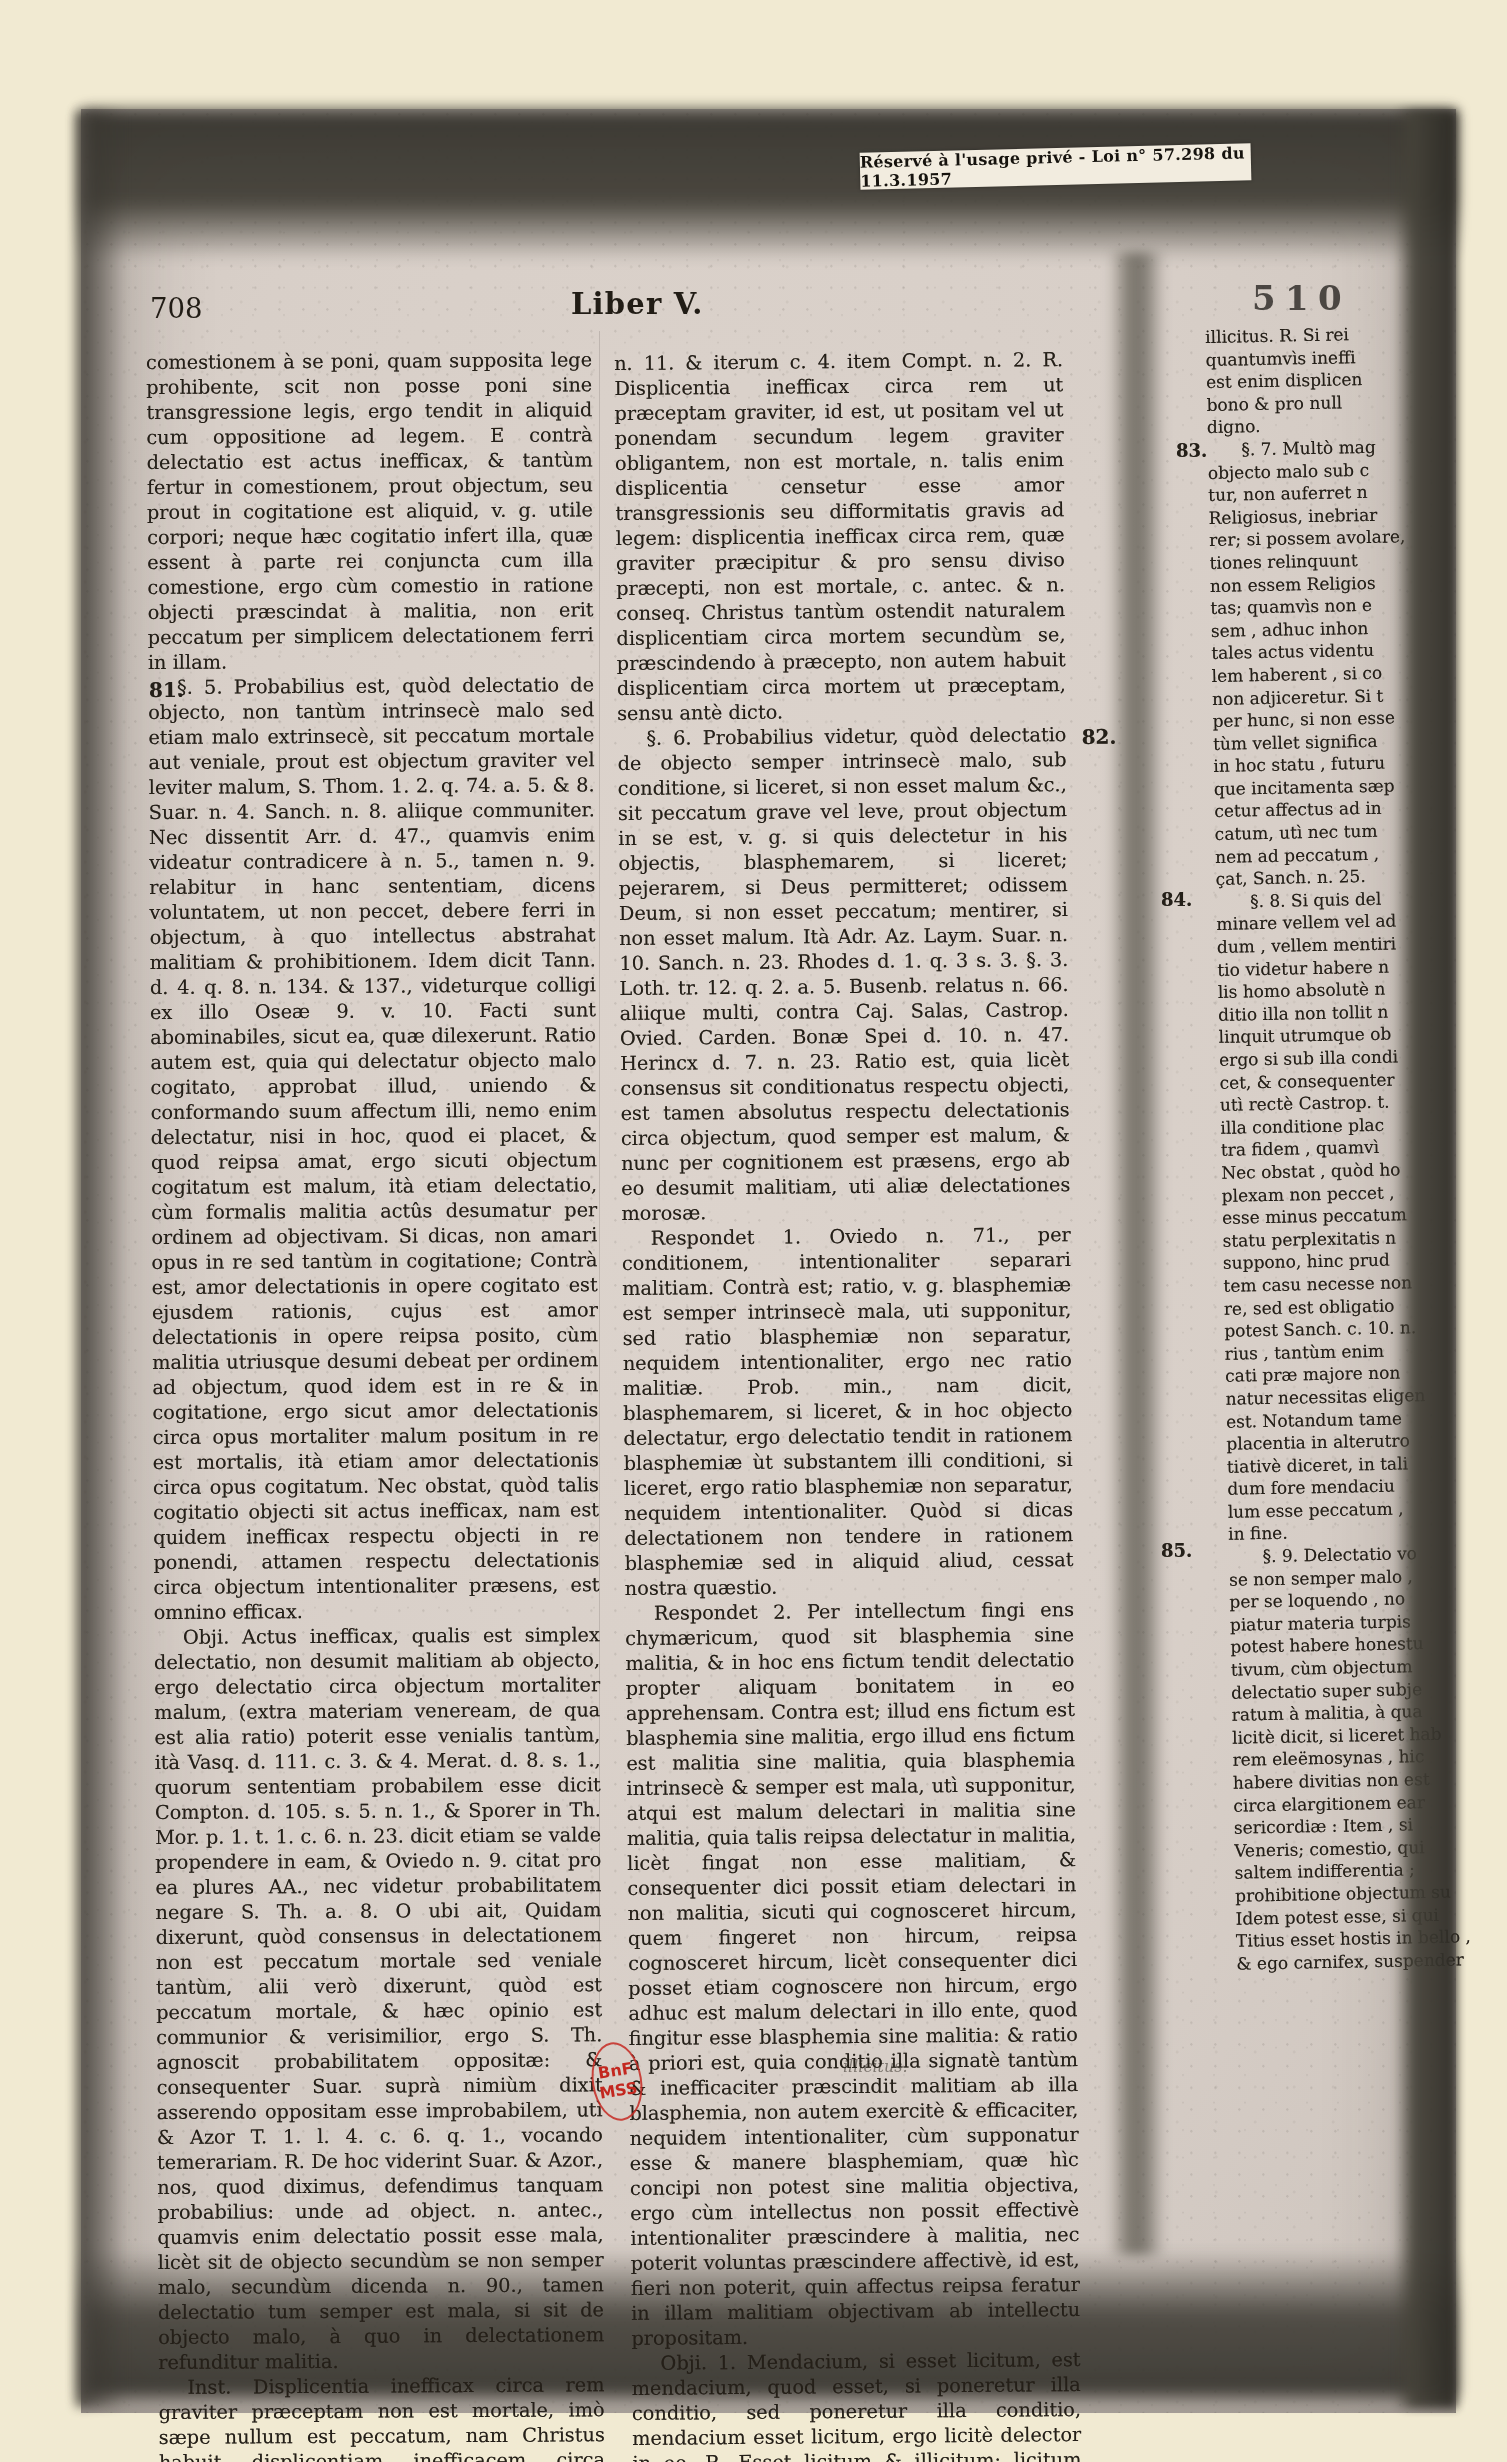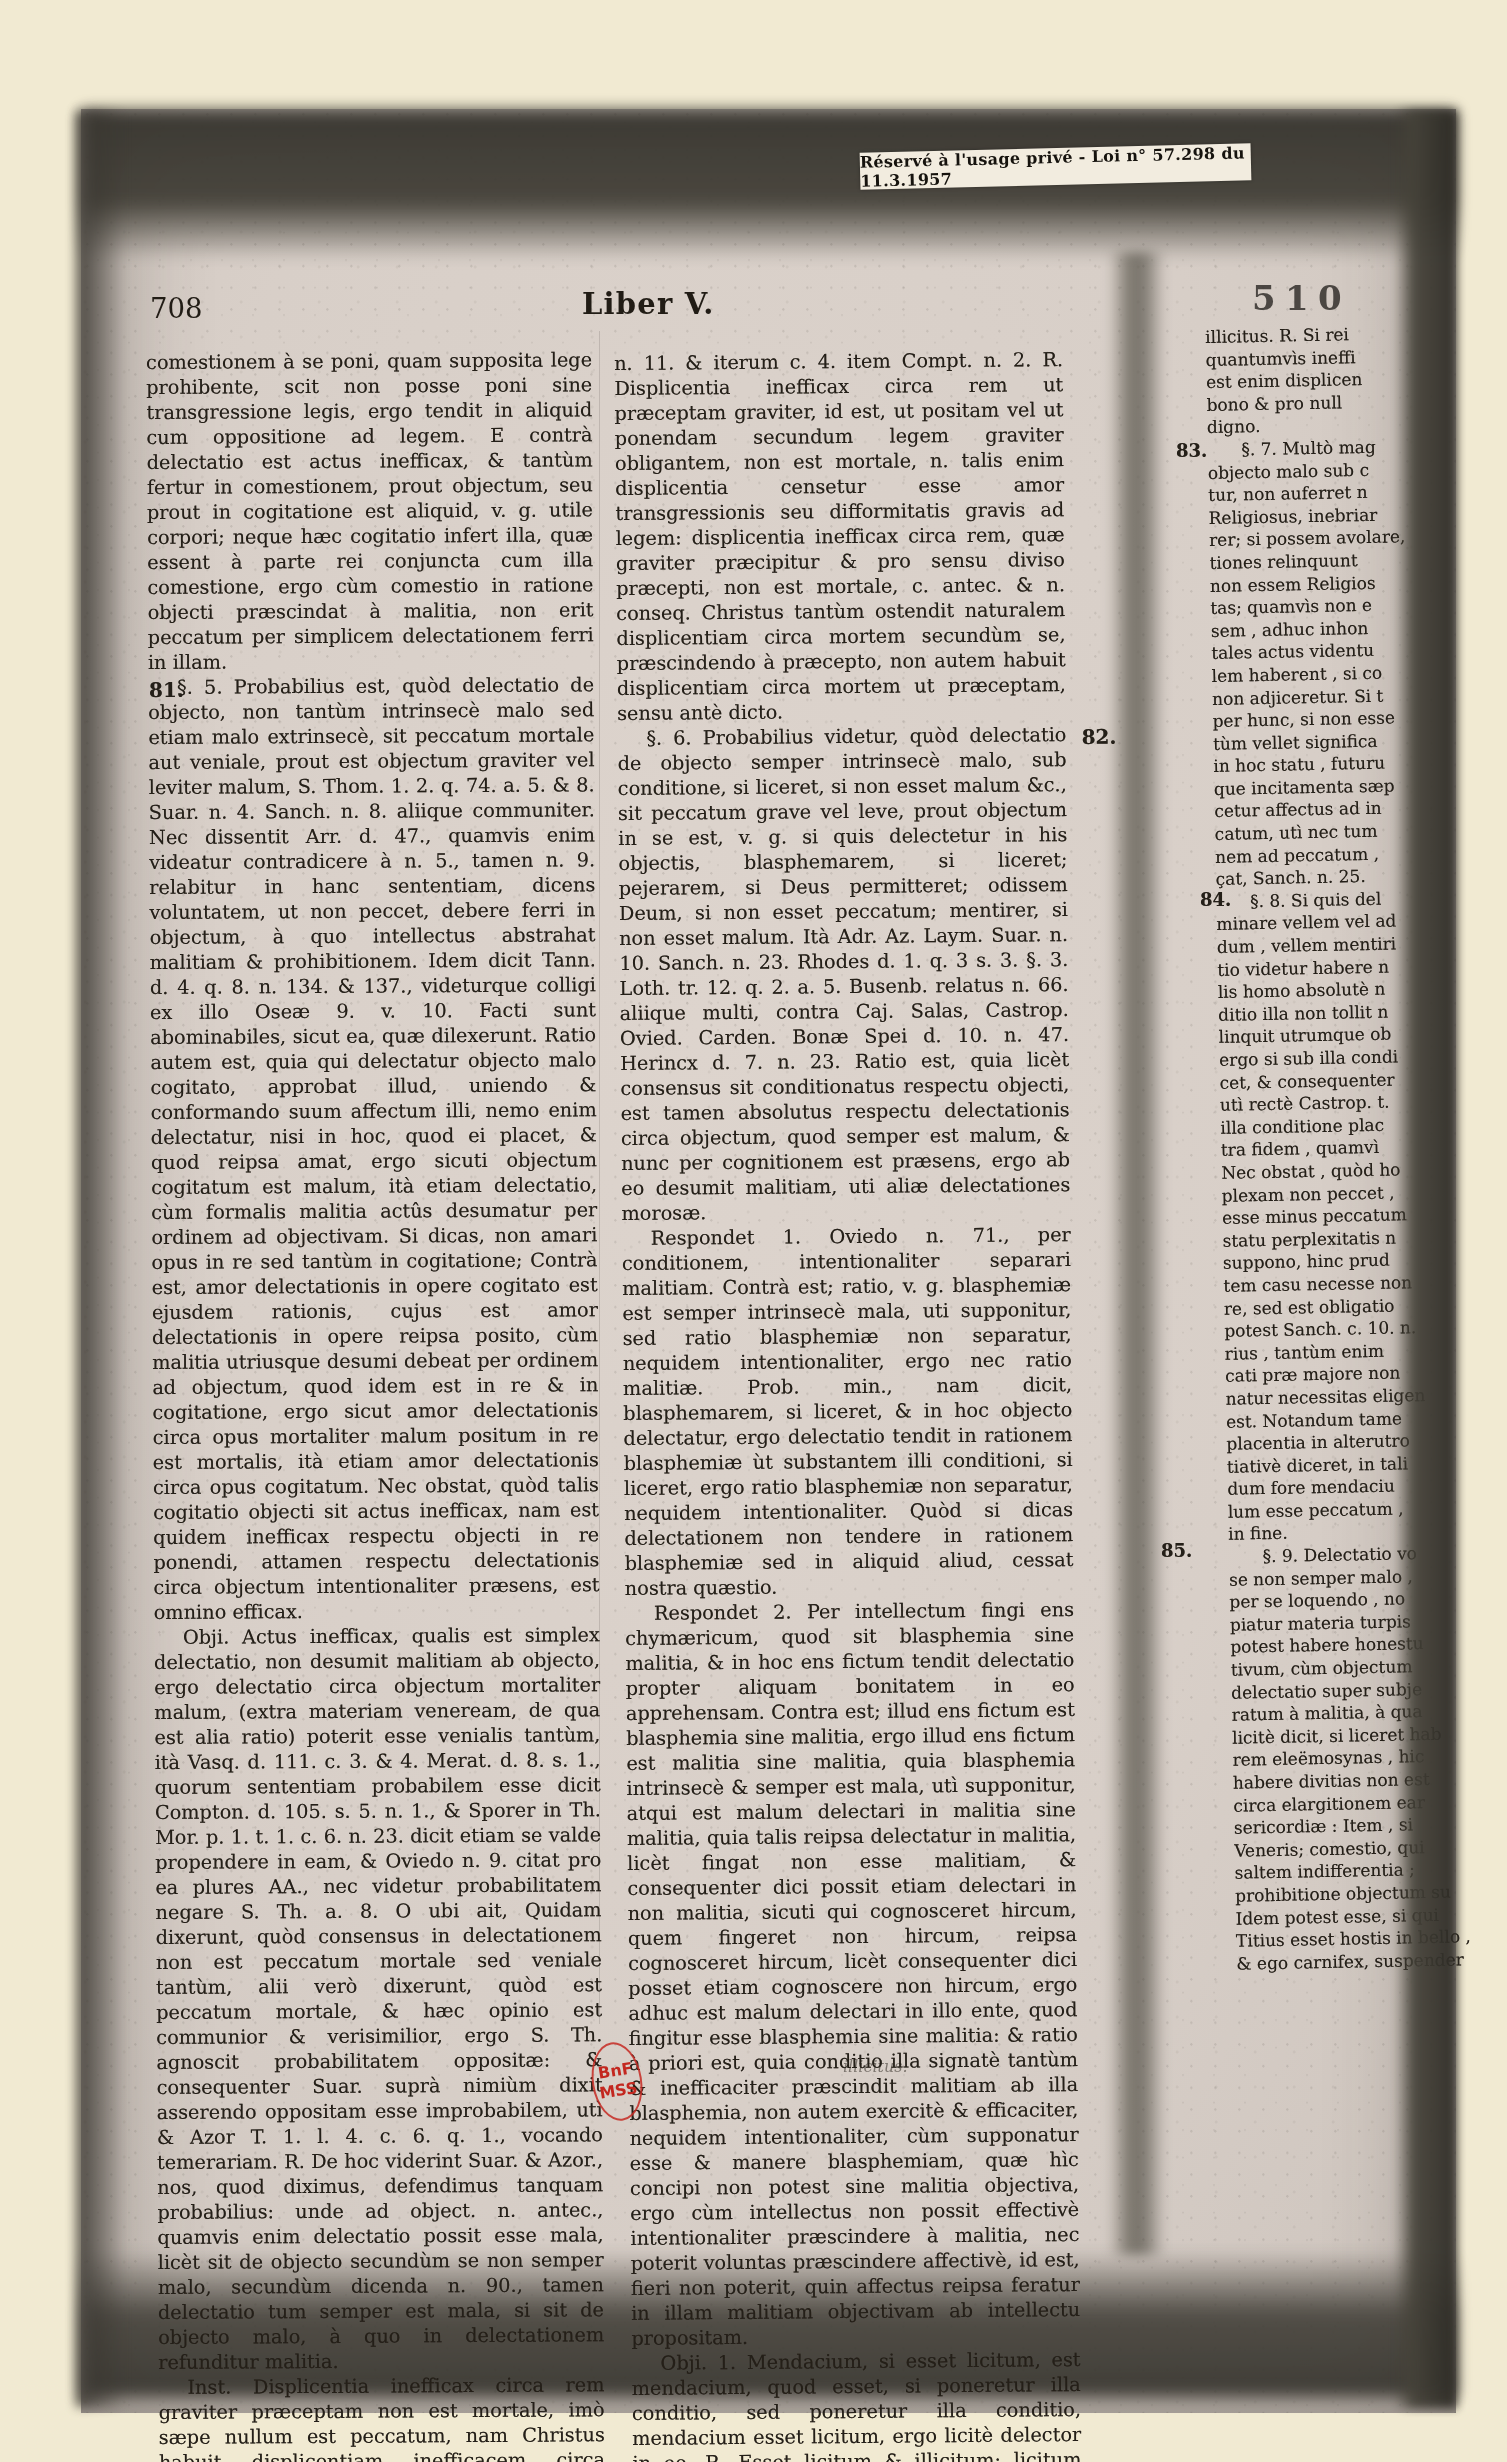--- a/index.html
+++ b/index.html
@@ -45,21 +45,21 @@
   #privacy-stamp{
     position:absolute;left:860px;top:148px;width:391px;height:37px;
     background:#f2ecdf;transform:rotate(-1.4deg);
     display:flex;align-items:center;justify-content:center;
     font-weight:bold;font-size:16px;letter-spacing:0.3px;color:#16130e;
     box-shadow:0 0 3.5px rgba(0,0,0,.35);
   }
   
   .hdr{position:absolute;color:#211c15;}
   #pagenum-left{left:150px;top:292px;font-size:27.5px;}
-  #running-title{left:571px;top:287px;font-size:29px;font-weight:bold;letter-spacing:1.2px;margin-left:11px;}
+  #running-title{left:571px;top:287px;font-size:29px;font-weight:bold;letter-spacing:1.2px;}
   #pagenum-right{left:1252px;top:278px;font-size:34px;letter-spacing:9.4px;
     color:rgba(45,42,38,.82);font-weight:bold;}
   
   .col{position:absolute;text-align:justify;}
   .col p{margin:0;position:relative;font-size:19.3px;line-height:25px;
     text-shadow:0 0 0.6px rgba(36,31,24,.55);}
   .col p.indent{text-indent:29px;}
   #col1{left:146px;top:350px;width:446px;transform:rotate(-0.35deg);transform-origin:0 0;}
   #col2{left:614px;top:351px;width:449px;transform:rotate(-0.5deg);transform-origin:0 0;}
   .margin-num{position:absolute;font-size:20px;font-weight:bold;
@@ -202,21 +202,21 @@
 habere divitias non est
 circa elargitionem ear
 sericordiæ :  Item , si
 Veneris; comestio, qui
 saltem indifferentia ;
 prohibitione objectum su
 Idem potest esse, si qui
 Titius esset hostis in bello ,
 &amp; ego carnifex, suspender</div>
   <span class="margin-num-abs" style="top:440px;margin-left:15px;">83.</span>
-  <span class="margin-num-abs" style="top:889px;margin-left:39px;">84.</span>
+  <span class="margin-num-abs" style="top:889px;">84.</span>
   <span class="margin-num-abs" style="top:1540px;">85.</span>
 
   <div id="bnf-stamp">
     <span>BnF</span>
     <span>MSS</span>
   </div>
 
   <div id="band-right" class="band"></div>
 
 </div>

